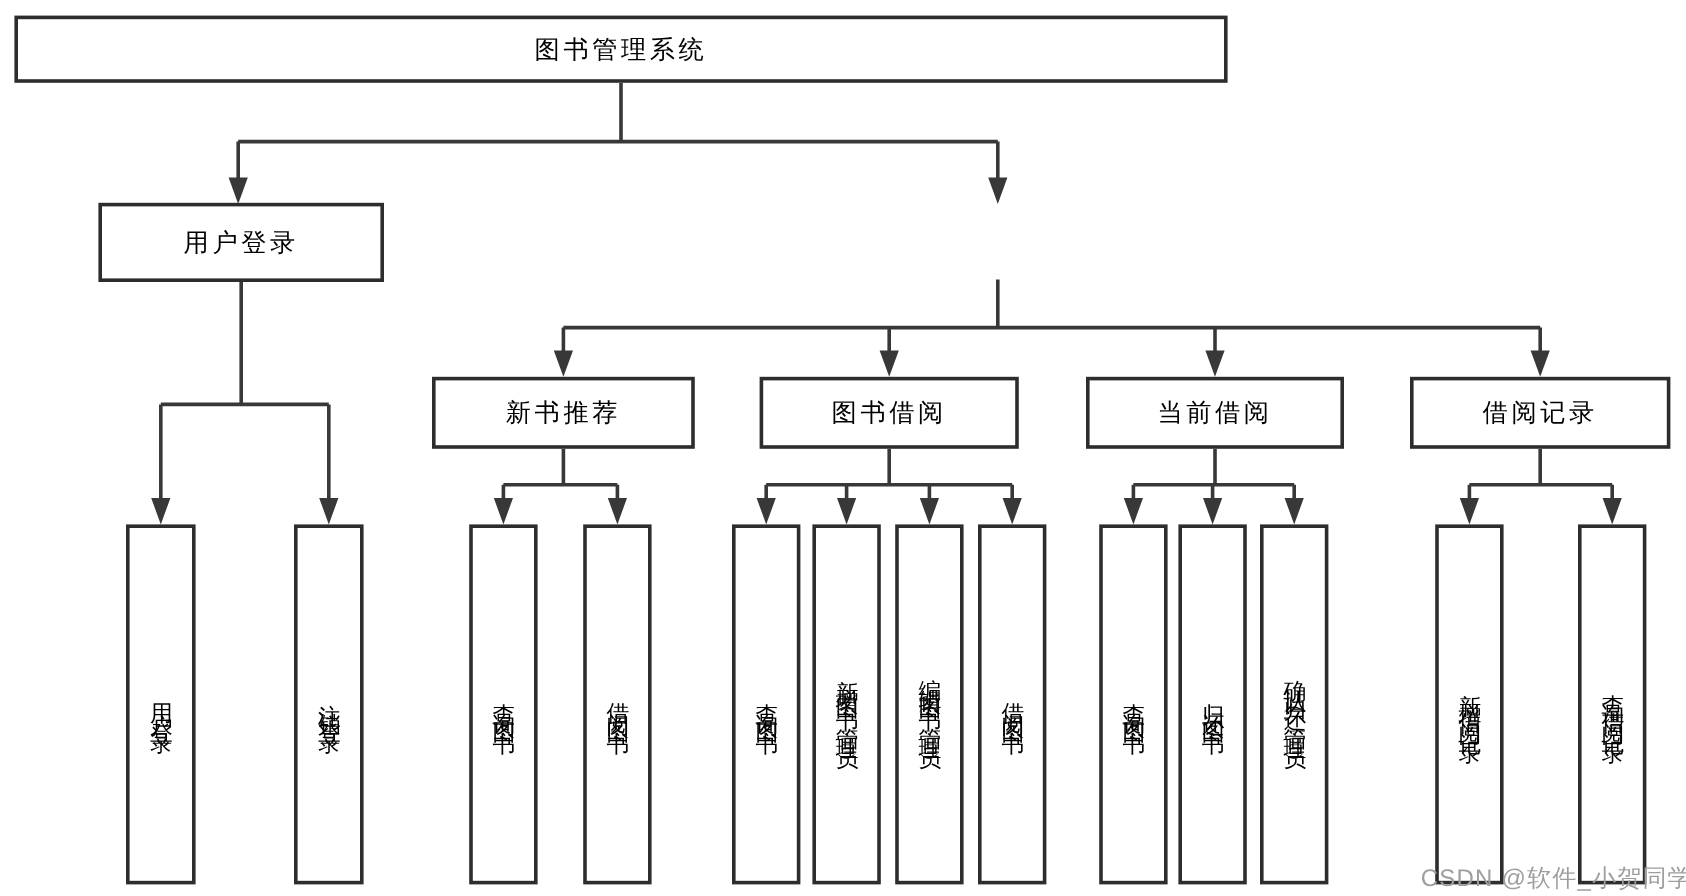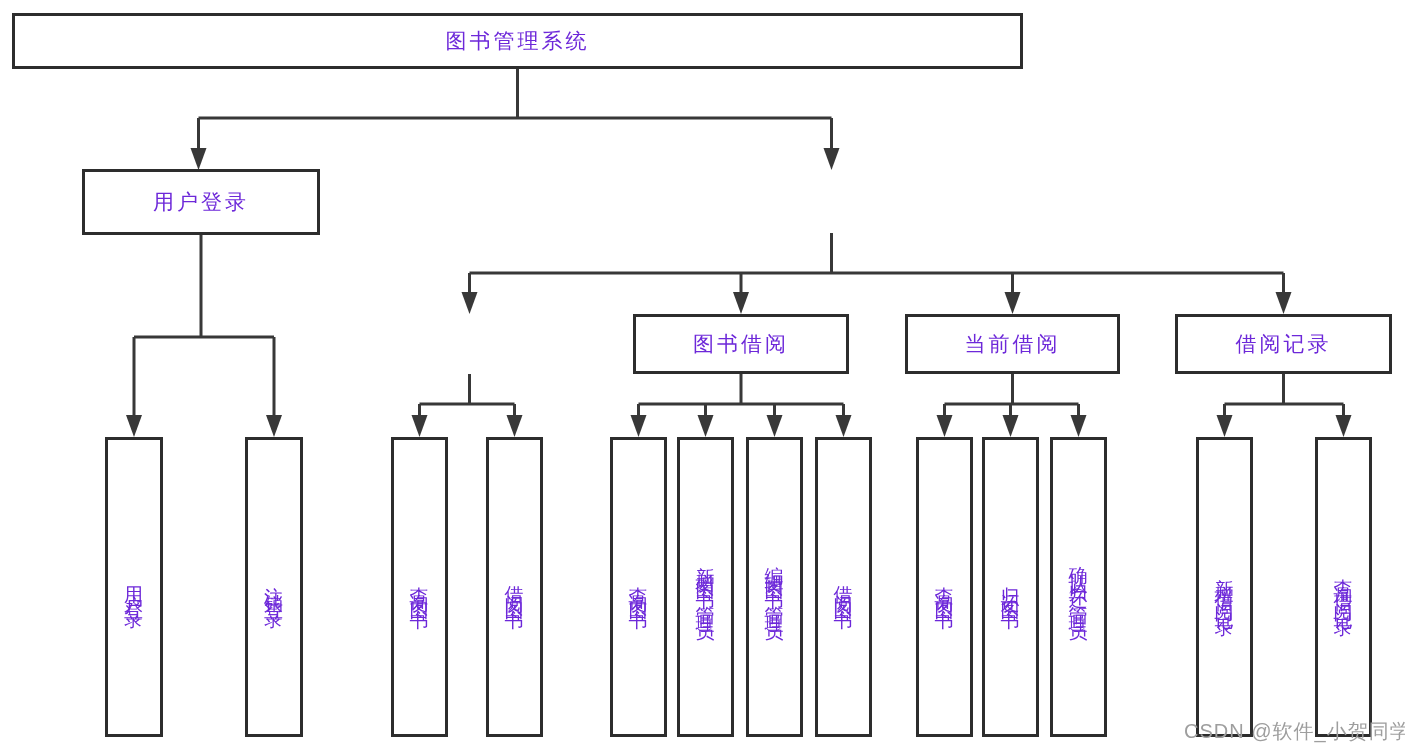--- a/index.html
+++ b/index.html
@@ -23,21 +23,21 @@
     height: 747px;
   }
   .node {
     position: absolute;
     box-sizing: border-box;
     background: #ffffff;
     border: 3px solid #2d2d2d;
     display: flex;
     align-items: center;
     justify-content: center;
-    color: #6d28d9;
+    color: #000000;
   }
   .node-h {
     font-size: 21px;
     letter-spacing: 3px;
     white-space: nowrap;
   }
   .node-v {
     font-size: 19px;
   }
   .vtext {
@@ -97,20 +97,23 @@
   </svg>
 
   <div class="node node-h" style="left:12px; top:13px; width:1011px; height:56px;">
     <span>图书管理系统</span>
   </div>
 
   <div class="node node-h" style="left:82px; top:169px; width:238px; height:66px;">
     <span>用户登录</span>
   </div>
 
+  <div class="node node-h" style="left:360px; top:314px; width:219px; height:60px;">
+    <span>新书推荐</span>
+  </div>
   <div class="node node-h" style="left:905px; top:314px; width:215px; height:60px;">
     <span>当前借阅</span>
   </div>
   <div class="node node-h" style="left:633px; top:314px; width:216px; height:60px;">
     <span>图书借阅</span>
   </div>
   <div class="node node-h" style="left:1175px; top:314px; width:217px; height:60px;">
     <span>借阅记录</span>
   </div>
 

